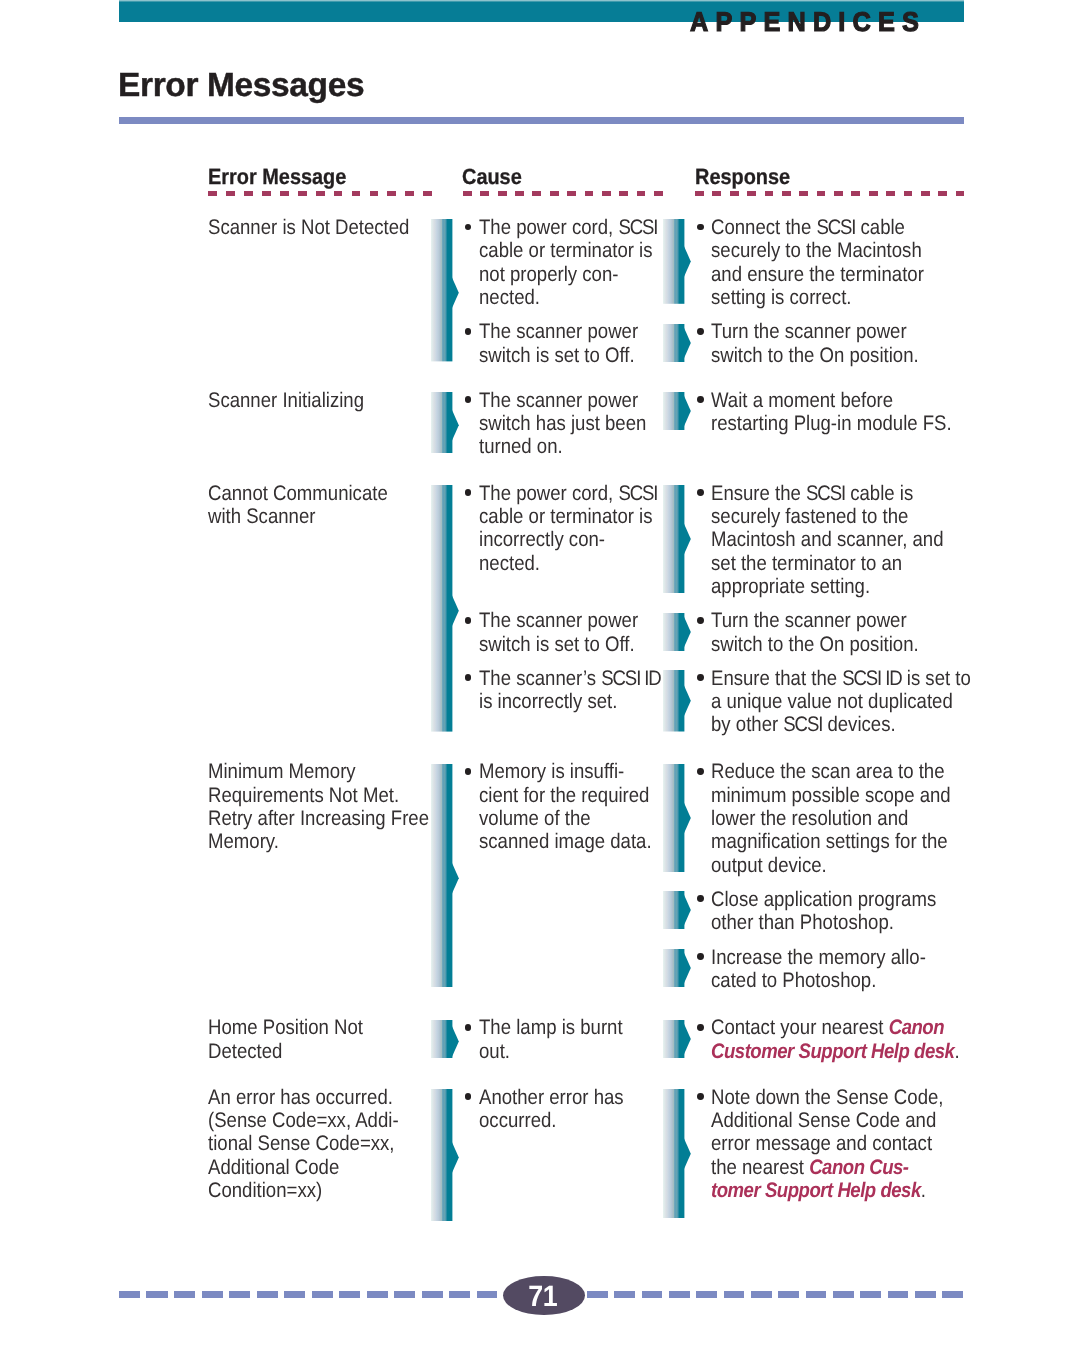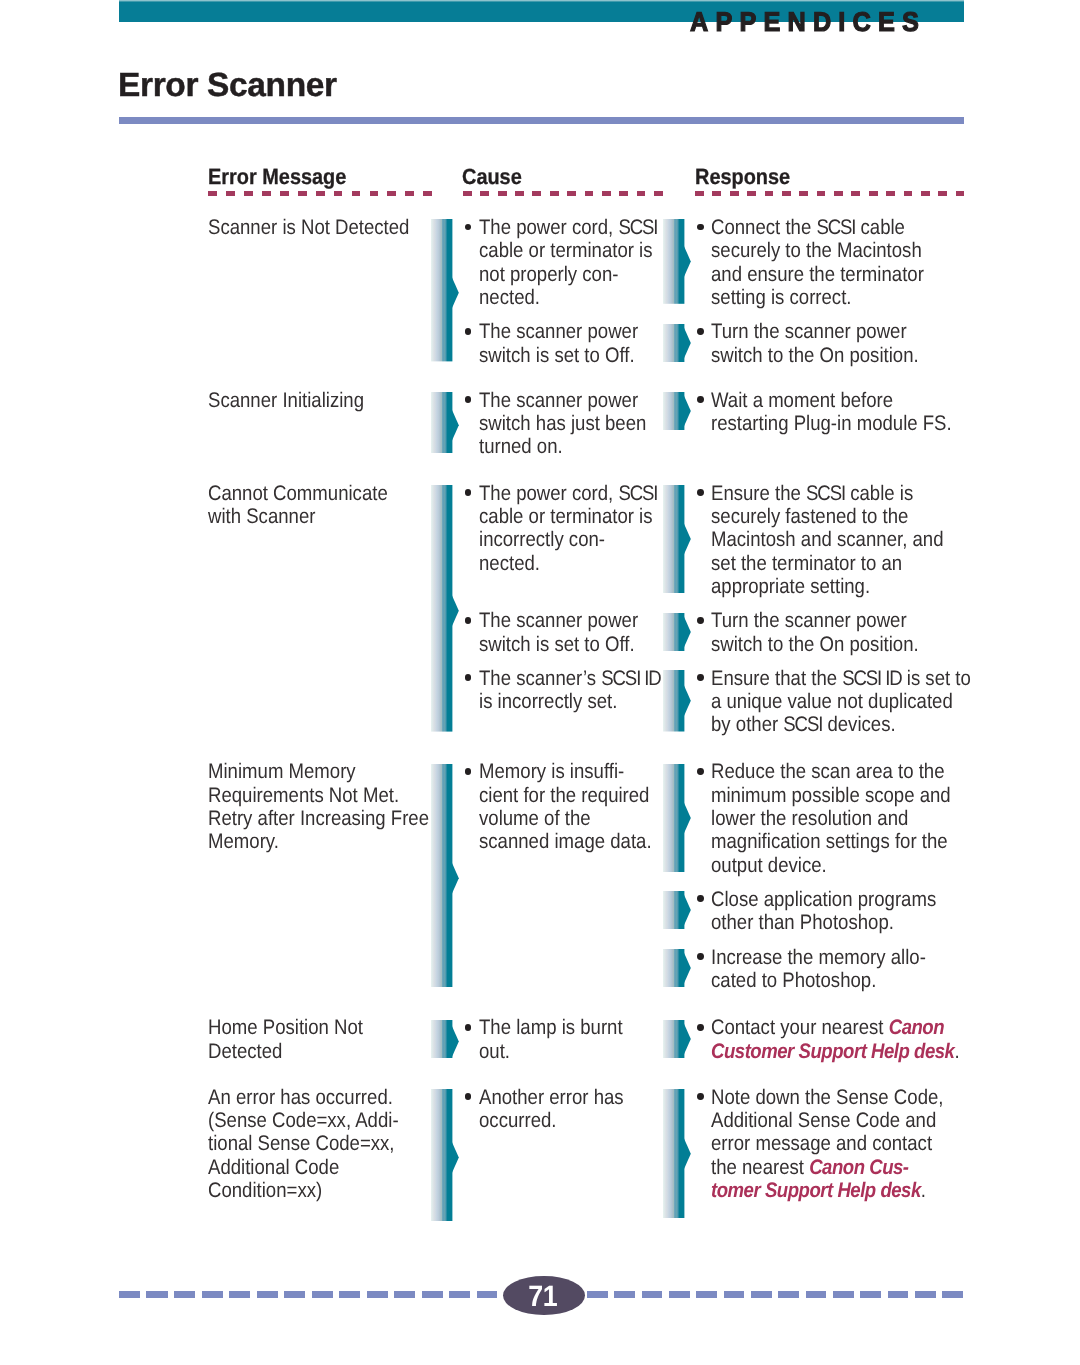--- a/index.html
+++ b/index.html
@@ -47,21 +47,21 @@
               font-weight:bold;font-size:29.5px;color:#fff;line-height:1;
               letter-spacing:-0.5px;transform:scaleX(0.91);transform-origin:center top;}
 </style>
 </head>
 <body>
 
 <div class="page">
 
   <div class="topbar"></div>
   <div class="eyebrow">APPENDICES</div>
-  <div class="doctitle">Error Scanner</div>
+  <div class="doctitle">Error Messages</div>
   <div class="rule"></div>
 
   <div id="table-area">
       <div class="chead" style="left: 207.5px; top: 165.7px;">Error Message</div>
       <div class="cdash" style="left: 208px; top: 190.9px; width: 224px; background-image: repeating-linear-gradient(to right, rgb(163, 58, 94) 0px, rgb(163, 58, 94) 8.8px, rgba(0, 0, 0, 0) 8.8px, rgba(0, 0, 0, 0) 17.95px);"></div>
       <div class="chead" style="left: 462.3px; top: 165.7px;">Cause</div>
       <div class="cdash" style="left: 462.8px; top: 190.9px; width: 200px; background-image: repeating-linear-gradient(to right, rgb(163, 58, 94) 0px, rgb(163, 58, 94) 8.8px, rgba(0, 0, 0, 0) 8.8px, rgba(0, 0, 0, 0) 17.36px);"></div>
       <div class="chead" style="left: 695.4px; top: 165.7px;">Response</div>
       <div class="cdash" style="left: 694.8px; top: 190.9px; width: 270px; background-image: repeating-linear-gradient(to right, rgb(163, 58, 94) 0px, rgb(163, 58, 94) 8.8px, rgba(0, 0, 0, 0) 8.8px, rgba(0, 0, 0, 0) 17.38px);"></div>
       <div class="txt" style="left: 207.5px; top: 216.1px;">Scanner is Not Detected</div>

